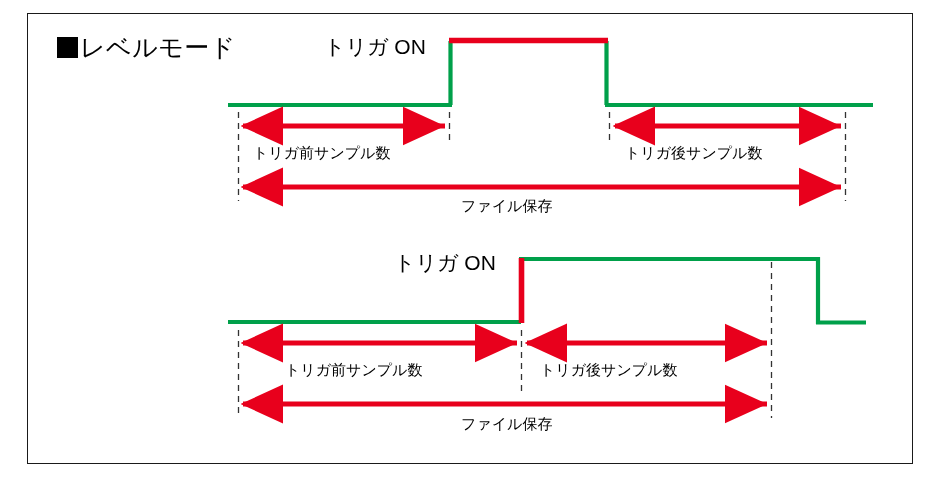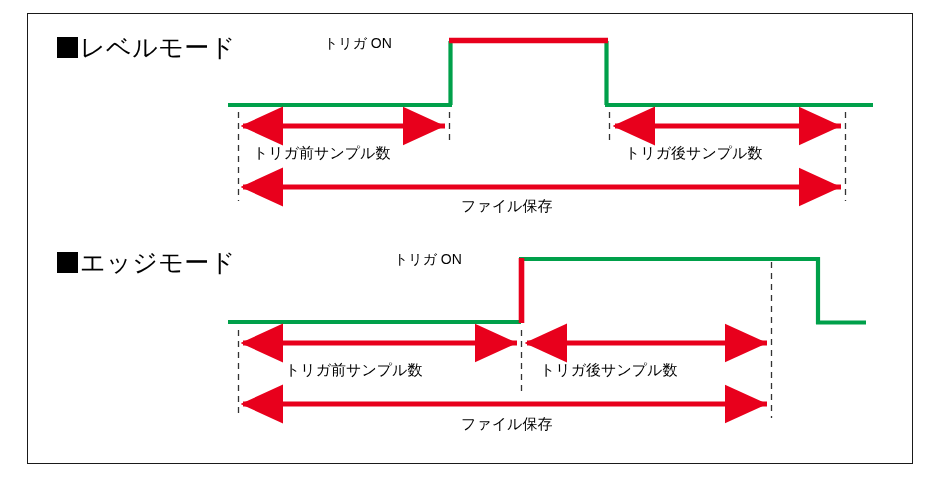--- a/index.html
+++ b/index.html
@@ -48,21 +48,21 @@
   }
   .square-mark {
     display: inline-block;
     width: 21px;
     height: 21px;
     background: #000000;
     vertical-align: -2px;
     margin-right: 2px;
   }
   .trigger-label {
-    font-size: 14px;
+    font-size: 21px;
     text-align: right;
   }
   .arrow-label {
     font-size: 15px;
   }
   .level-title { left: 57px;  top: 35px; }
   .level-trigger { left: 324px; top: 36px; }
   .level-pre-label { left: 253px; top: 145px; }
   .level-post-label { left: 625px; top: 145px; }
   .level-save-label { left: 461px; top: 198px; }
@@ -133,21 +133,18 @@
   </svg>
 
   <div class="label mode-title level-title">
     <span class="square-mark"></span><span>レベルモード</span>
   </div>
   <div class="label trigger-label level-trigger">トリガ ON</div>
   <div class="label arrow-label level-pre-label">トリガ前サンプル数</div>
   <div class="label arrow-label level-post-label">トリガ後サンプル数</div>
   <div class="label arrow-label level-save-label">ファイル保存</div>
 
-  <div class="label mode-title edge-title">
-    <span class="square-mark"></span><span>エッジモード</span>
-  </div>
   <div class="label trigger-label edge-trigger">トリガ ON</div>
   <div class="label arrow-label edge-pre-label">トリガ前サンプル数</div>
   <div class="label arrow-label edge-post-label">トリガ後サンプル数</div>
   <div class="label arrow-label edge-save-label">ファイル保存</div>
 
 </div>
 
 </body></html>

